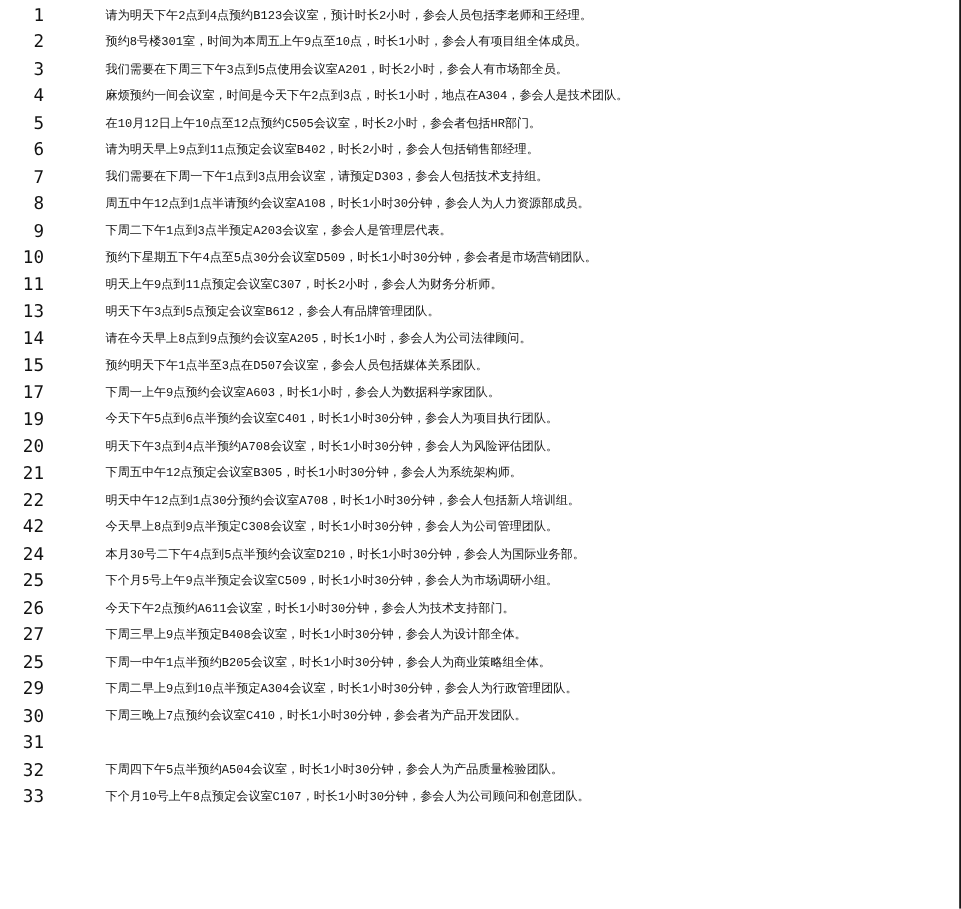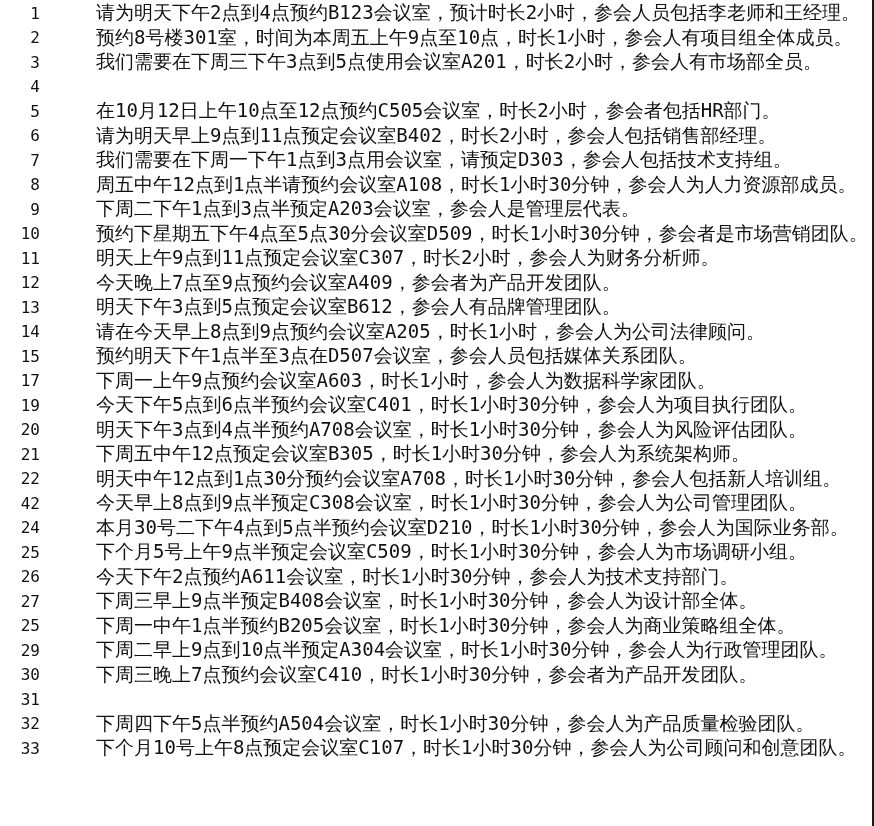--- a/index.html
+++ b/index.html
@@ -47,22 +47,23 @@
       width: 96px;
       padding-right: 0;
       text-align: left;
     }
     .idx span {
       display: inline-block;
       width: 40px;
       text-align: right;
     }
     .txt {
-      font-size: 19px;
+      font-size: 11px;
       letter-spacing: 0px;
+      font-family: Liberation Mono, monospace;
     }
   </style>
 </head>
 <body>
 
 <div class="right-border"></div>
 
 <ul class="list">
   <li class="row">
       <div class="idx"><span>1</span></div>
@@ -71,20 +72,21 @@
   <li class="row">
       <div class="idx"><span>2</span></div>
       <div class="txt">预约8号楼301室，时间为本周五上午9点至10点，时长1小时，参会人有项目组全体成员。</div>
     </li>
   <li class="row">
       <div class="idx"><span>3</span></div>
       <div class="txt">我们需要在下周三下午3点到5点使用会议室A201，时长2小时，参会人有市场部全员。</div>
     </li>
   <li class="row">
       <div class="idx"><span>4</span></div>
+      <div class="txt">麻烦预约一间会议室，时间是今天下午2点到3点，时长1小时，地点在A304，参会人是技术团队。</div>
     </li>
   <li class="row">
       <div class="idx"><span>5</span></div>
       <div class="txt">在10月12日上午10点至12点预约C505会议室，时长2小时，参会者包括HR部门。</div>
     </li>
   <li class="row">
       <div class="idx"><span>6</span></div>
       <div class="txt">请为明天早上9点到11点预定会议室B402，时长2小时，参会人包括销售部经理。</div>
     </li>
   <li class="row">
@@ -99,24 +101,20 @@
       <div class="idx"><span>9</span></div>
       <div class="txt">下周二下午1点到3点半预定A203会议室，参会人是管理层代表。</div>
     </li>
   <li class="row">
       <div class="idx"><span>10</span></div>
       <div class="txt">预约下星期五下午4点至5点30分会议室D509，时长1小时30分钟，参会者是市场营销团队。</div>
     </li>
   <li class="row">
       <div class="idx"><span>11</span></div>
       <div class="txt">明天上午9点到11点预定会议室C307，时长2小时，参会人为财务分析师。</div>
-    </li>
-  <li class="row">
-      <div class="idx"><span>12</span></div>
-      <div class="txt">今天晚上7点至9点预约会议室A409，参会者为产品开发团队。</div>
     </li>
   <li class="row">
       <div class="idx"><span>13</span></div>
       <div class="txt">明天下午3点到5点预定会议室B612，参会人有品牌管理团队。</div>
     </li>
   <li class="row">
       <div class="idx"><span>14</span></div>
       <div class="txt">请在今天早上8点到9点预约会议室A205，时长1小时，参会人为公司法律顾问。</div>
     </li>
   <li class="row">

